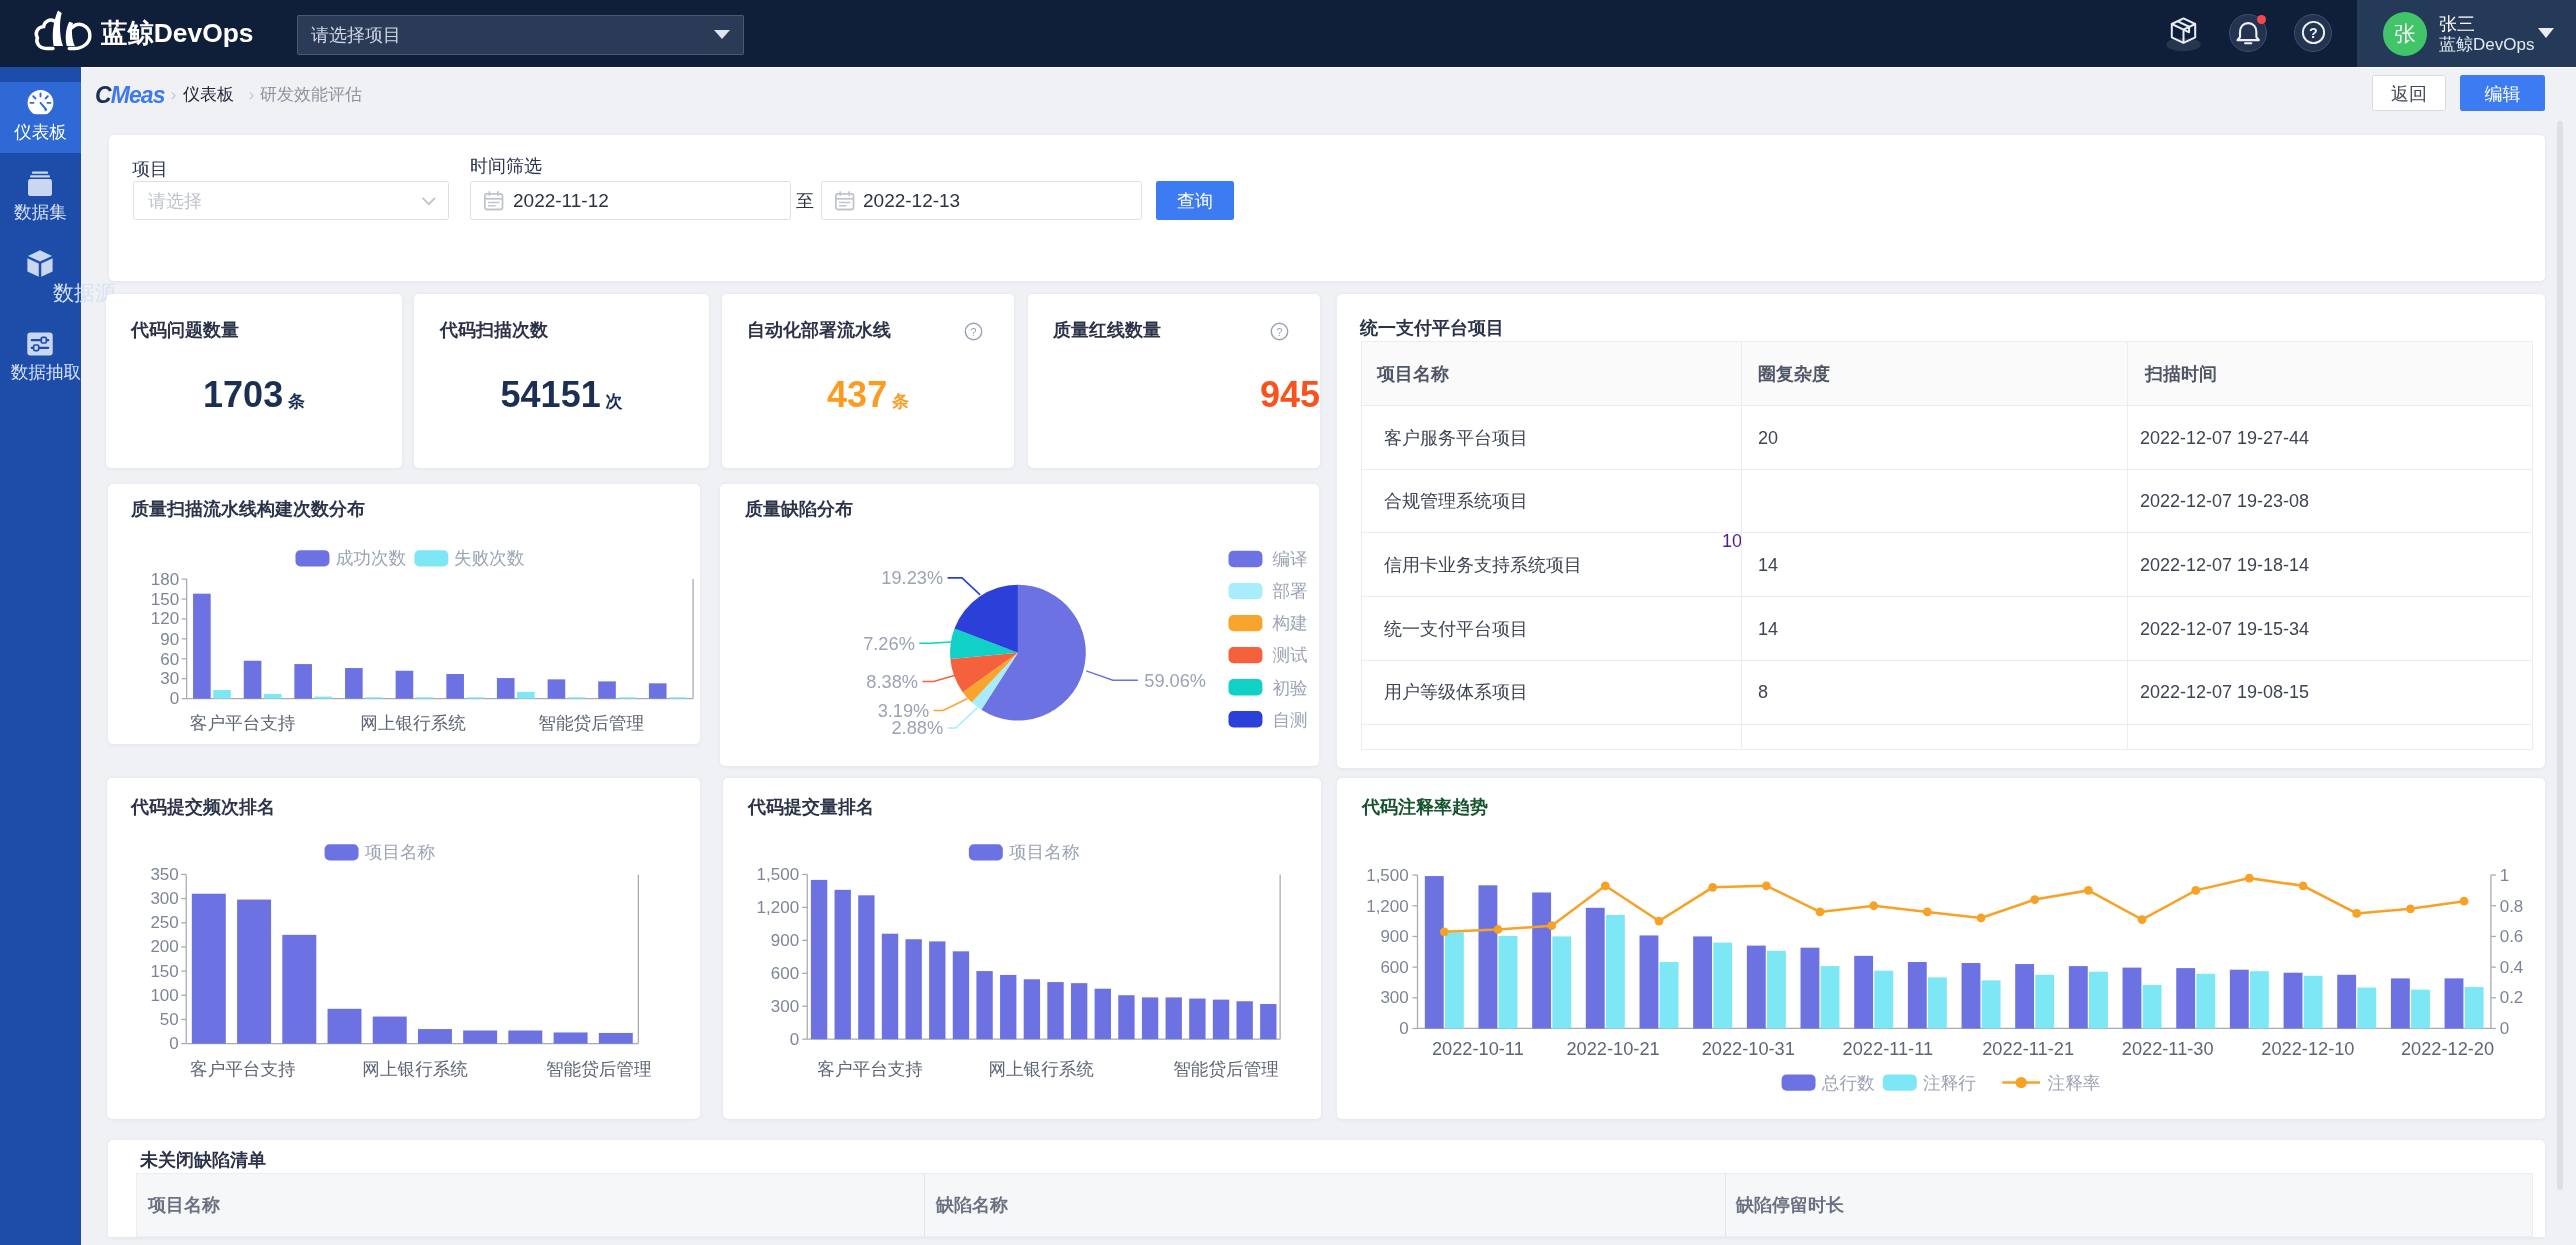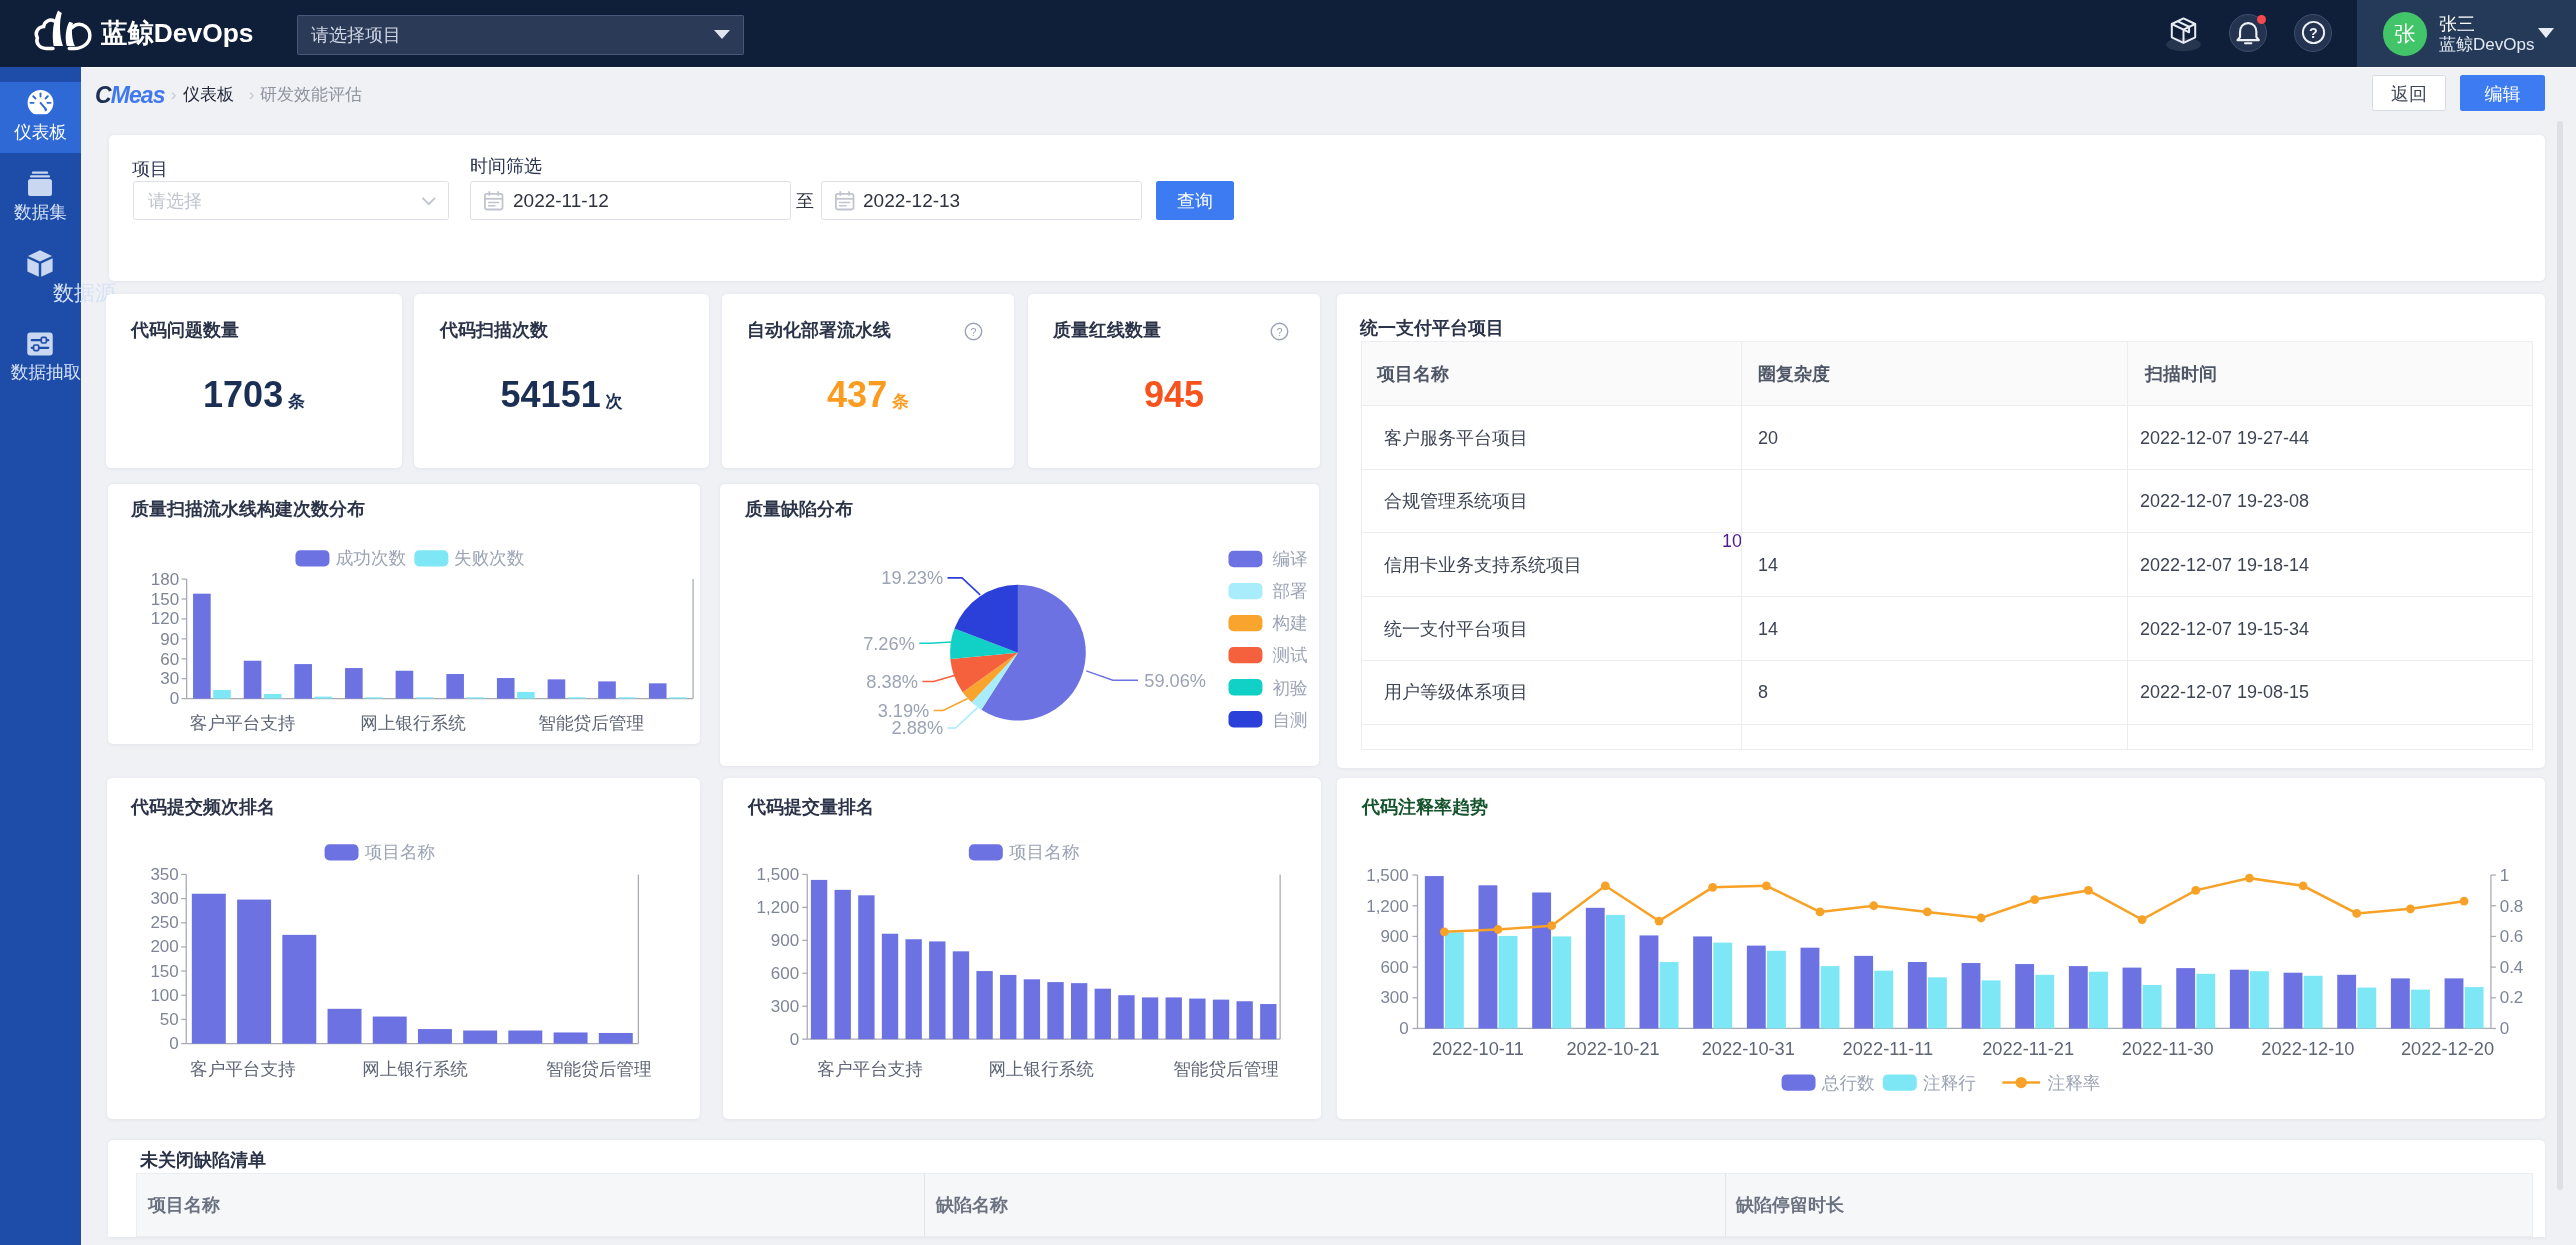--- a/index.html
+++ b/index.html
@@ -145,21 +145,21 @@
     <circle cx="15" cy="15" r="13" fill="none" stroke="#9aa2b2" stroke-width="2.2"></circle>
     <text x="15" y="21.5" font-size="17" fill="#9aa2b2" text-anchor="middle" font-family="Liberation Sans,sans-serif">?</text>
   </svg>
 <div style="position:absolute;left:722px;top:375px;width:292px;height:39px;line-height:39px;font-size:17px;color:#FB9B20;font-weight:600;text-align:center;letter-spacing:0;white-space:nowrap;"><b style="font-size:36px;color:#FB9B20">437</b><span style="font-size:17px;font-weight:600;">&nbsp;条</span></div>
 <div style="position:absolute;left:1028px;top:294px;width:292px;height:174px;background:#fff;border-radius:5px;box-shadow:0 0.6px 3.8px rgba(30,40,80,.06);"></div>
 <div style="position:absolute;left:1053px;top:320px;width:226px;height:21.4px;line-height:21.4px;font-size:18px;color:#2B3348;font-weight:600;text-align:left;letter-spacing:0;white-space:nowrap;">质量红线数量</div>
 <svg class="abs" style="left:1270px;top:322px" width="19" height="19" viewBox="0 0 30 30">
     <circle cx="15" cy="15" r="13" fill="none" stroke="#9aa2b2" stroke-width="2.2"></circle>
     <text x="15" y="21.5" font-size="17" fill="#9aa2b2" text-anchor="middle" font-family="Liberation Sans,sans-serif">?</text>
   </svg>
-<div style="position:absolute;left:1028px;top:375px;width:292px;height:39px;line-height:39px;font-size:17px;color:#F8521D;font-weight:600;text-align:center;letter-spacing:0;white-space:nowrap;"><b style="font-size:36px;color:#F8521D">945</b></div>
+<div style="position:absolute;left:1028px;top:375px;width:292px;height:39px;line-height:39px;font-size:17px;color:#F8521D;font-weight:600;text-align:right;letter-spacing:0;white-space:nowrap;"><b style="font-size:36px;color:#F8521D">945</b></div>
 <div style="position:absolute;left:1337px;top:294px;width:1208px;height:474px;background:#fff;border-radius:5px;box-shadow:0 0.6px 3.8px rgba(30,40,80,.06);"></div>
 <div style="position:absolute;left:1360px;top:318px;width:252px;height:21.4px;line-height:21.4px;font-size:18px;color:#2B3348;font-weight:600;text-align:left;letter-spacing:0;white-space:nowrap;">统一支付平台项目</div>
 <div class="abs" style="left:1361px;top:341px;width:1172px;height:65px;background:#FAFAFA;border:0.6px solid #EBEDF0;"></div>
 <div style="position:absolute;left:1377px;top:364px;width:189px;height:20px;line-height:20px;font-size:18px;color:#4F5767;font-weight:600;text-align:left;letter-spacing:0;white-space:nowrap;">项目名称</div>
 <div style="position:absolute;left:1758px;top:364px;width:189px;height:20px;line-height:20px;font-size:18px;color:#4F5767;font-weight:600;text-align:left;letter-spacing:0;white-space:nowrap;">圈复杂度</div>
 <div style="position:absolute;left:2145px;top:364px;width:189px;height:20px;line-height:20px;font-size:18px;color:#4F5767;font-weight:600;text-align:left;letter-spacing:0;white-space:nowrap;">扫描时间</div>
 <div class="abs" style="left:1361px;top:406px;width:1172px;height:64px;border:0.6px solid #EBEDF0;border-top:none;"></div>
 <div style="position:absolute;left:1384px;top:428px;width:214px;height:20px;line-height:20px;font-size:18px;color:#3D4453;font-weight:400;text-align:left;letter-spacing:0;white-space:nowrap;">客户服务平台项目</div>
 <div style="position:absolute;left:1758px;top:428px;width:126px;height:20px;line-height:20px;font-size:18px;color:#3D4453;font-weight:400;text-align:left;letter-spacing:0;white-space:nowrap;">20</div>
 <div style="position:absolute;left:2140px;top:428px;width:252px;height:20px;line-height:20px;font-size:18px;color:#3D4453;font-weight:400;text-align:left;letter-spacing:0;white-space:nowrap;">2022-12-07 19-27-44</div>

